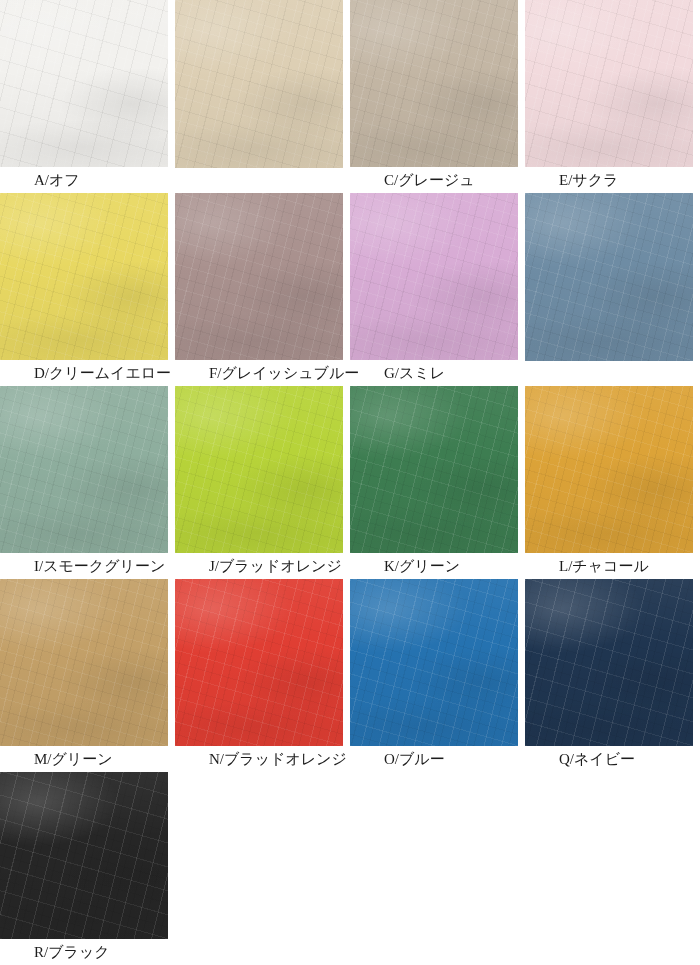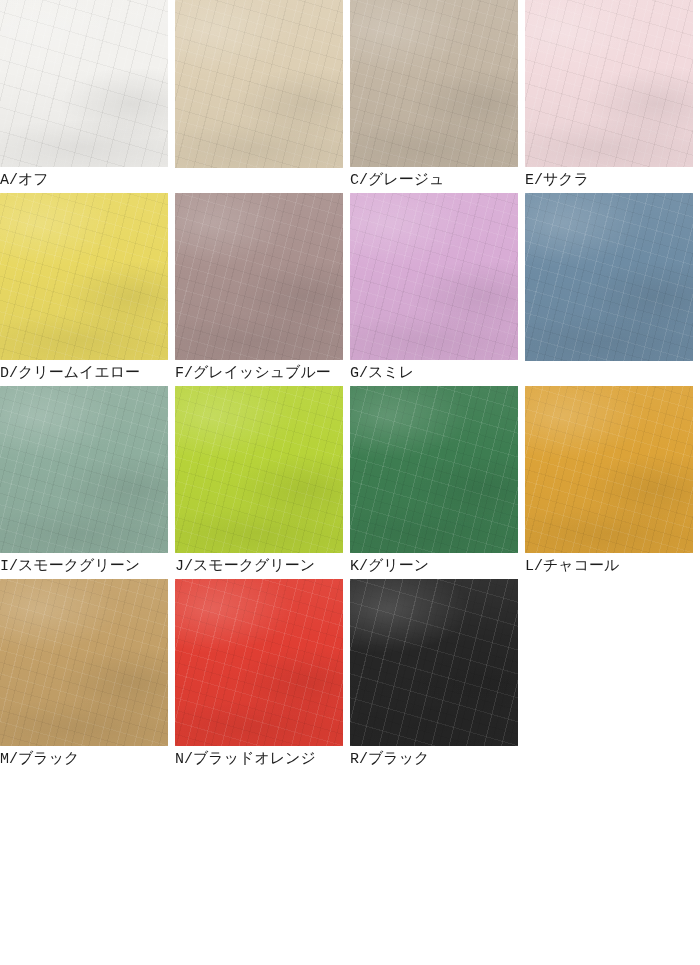--- a/index.html
+++ b/index.html
@@ -86,21 +86,22 @@
     pointer-events: none;
   }
 
   .swatch-label {
     font-size: 15px;
     line-height: 25px;
     color: #1c1c1c;
     letter-spacing: 0px;
     white-space: nowrap;
     padding-top: 1px;
-    font-family: Liberation Mono, monospace;
+    font-family: Liberation Serif, serif;
+    padding-left: 34px;
   }
 </style>
 </head>
 <body>
 
 <div id="swatch-grid">
     <div class="swatch-cell">
       <div class="swatch-chip" title="A/オフ" style="background-color: rgb(242, 241, 238);"></div>
       <div class="swatch-label">A/オフ</div>
     </div>
@@ -129,37 +130,45 @@
     </div>
     <div class="swatch-cell">
       <div class="swatch-chip" title="H/グレイッシュブルー" style="background-color: rgb(110, 140, 164);"></div>
     </div>
     <div class="swatch-cell">
       <div class="swatch-chip" title="I/スモークグリーン" style="background-color: rgb(142, 174, 158);"></div>
       <div class="swatch-label">I/スモークグリーン</div>
     </div>
     <div class="swatch-cell">
       <div class="swatch-chip" title="J/ライムグリーン" style="background-color: rgb(183, 211, 57);"></div>
-      <div class="swatch-label">J/スモークグリーン</div>
+      <div class="swatch-label">J/ブラッドオレンジ</div>
     </div>
     <div class="swatch-cell">
       <div class="swatch-chip" title="K/グリーン" style="background-color: rgb(61, 125, 81);"></div>
       <div class="swatch-label">K/グリーン</div>
     </div>
     <div class="swatch-cell">
       <div class="swatch-chip" title="L/マスタード" style="background-color: rgb(220, 163, 56);"></div>
       <div class="swatch-label">L/チャコール</div>
     </div>
     <div class="swatch-cell">
       <div class="swatch-chip" title="M/ベージュ" style="background-color: rgb(195, 160, 104);"></div>
-      <div class="swatch-label">M/ブラック</div>
+      <div class="swatch-label">M/グリーン</div>
     </div>
     <div class="swatch-cell">
       <div class="swatch-chip" title="N/ブラッドオレンジ" style="background-color: rgb(224, 62, 51);"></div>
       <div class="swatch-label">N/ブラッドオレンジ</div>
+    </div>
+    <div class="swatch-cell">
+      <div class="swatch-chip" title="O/ブルー" style="background-color: rgb(37, 114, 176);"></div>
+      <div class="swatch-label">O/ブルー</div>
+    </div>
+    <div class="swatch-cell">
+      <div class="swatch-chip" title="Q/ネイビー" style="background-color: rgb(31, 53, 80);"></div>
+      <div class="swatch-label">Q/ネイビー</div>
     </div>
     <div class="swatch-cell">
       <div class="swatch-chip" title="R/ブラック" style="background-color: rgb(38, 38, 38);"></div>
       <div class="swatch-label">R/ブラック</div>
     </div>
     <div class="swatch-cell empty"></div>
     <div class="swatch-cell empty"></div>
   </div>
 
 </body></html>

